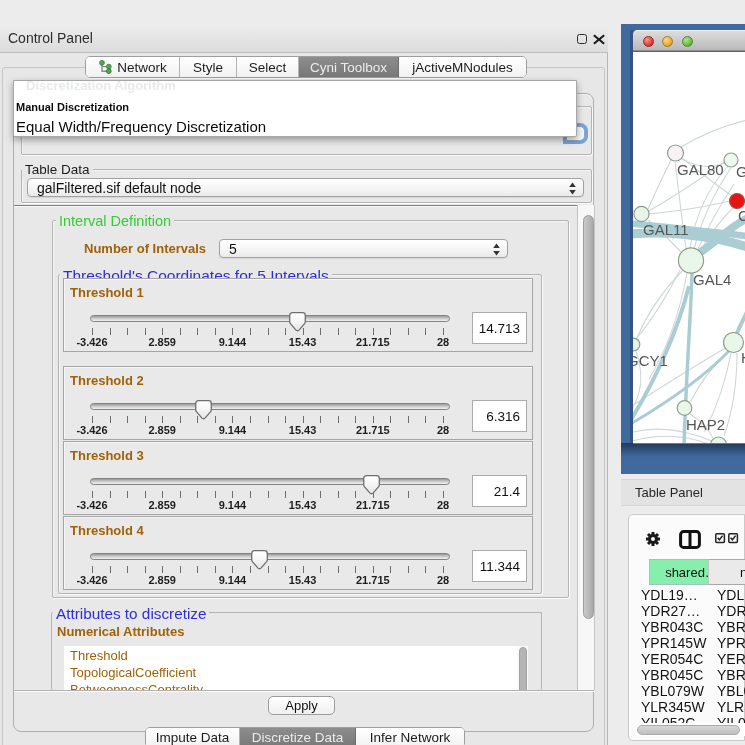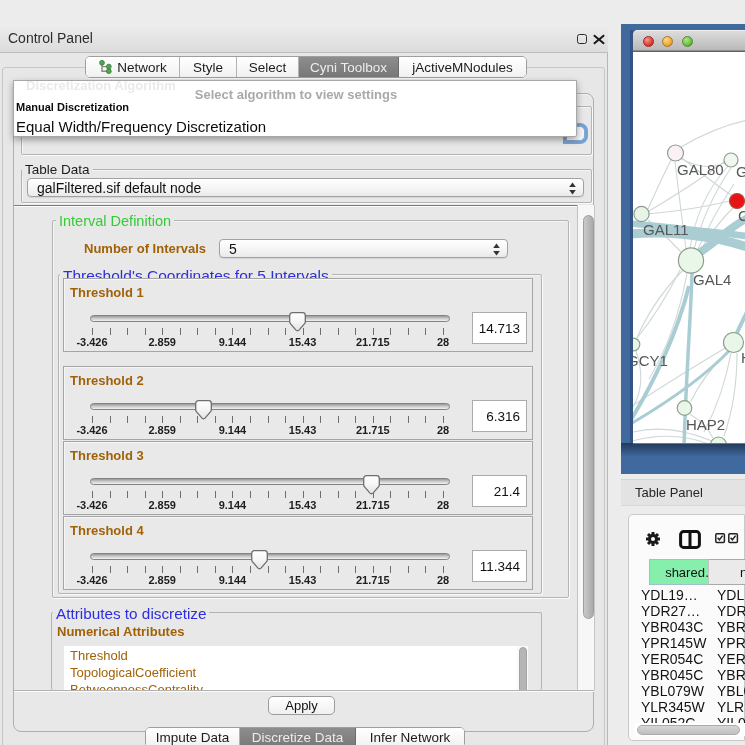--- a/index.html
+++ b/index.html
@@ -429,16 +429,15 @@
         <div class="trow" style="left:88px; top:200px;">YIL0</div>
       </div>
     <div class="abs" style="left:6px; top:208px; width:111px; height:13px; background:#fff;"></div>
     <div class="abs" style="left:8px; top:209.5px; width:103px; height:10px; background:linear-gradient(#d6d6d6,#bfbfbf); border:1px solid #ababab; border-radius:5px;"></div>
   </div>
 
 </div>
 
   <div class="abs" id="popup">
     <div class="abs" style="left:12px; top:-3px; font-size:13px; font-weight:bold; color:#e9ebeb; white-space:nowrap;">Discretization Algorithm</div>
-    <div class="abs" style="left:0; top:6px; width:564px; text-align:center; font-size:13px; font-weight:bold; color:#a9a9a9;">Select algorithm to view settings</div>
     <div class="abs" style="left:2px; top:20px; font-size:11px; font-weight:bold; color:#0c0c0c;">Manual Discretization</div>
     <div class="abs" style="left:2px; top:37px; font-size:15px; color:#0c0c0c;">Equal Width/Frequency Discretization</div>
   </div>
 
 </body></html>

